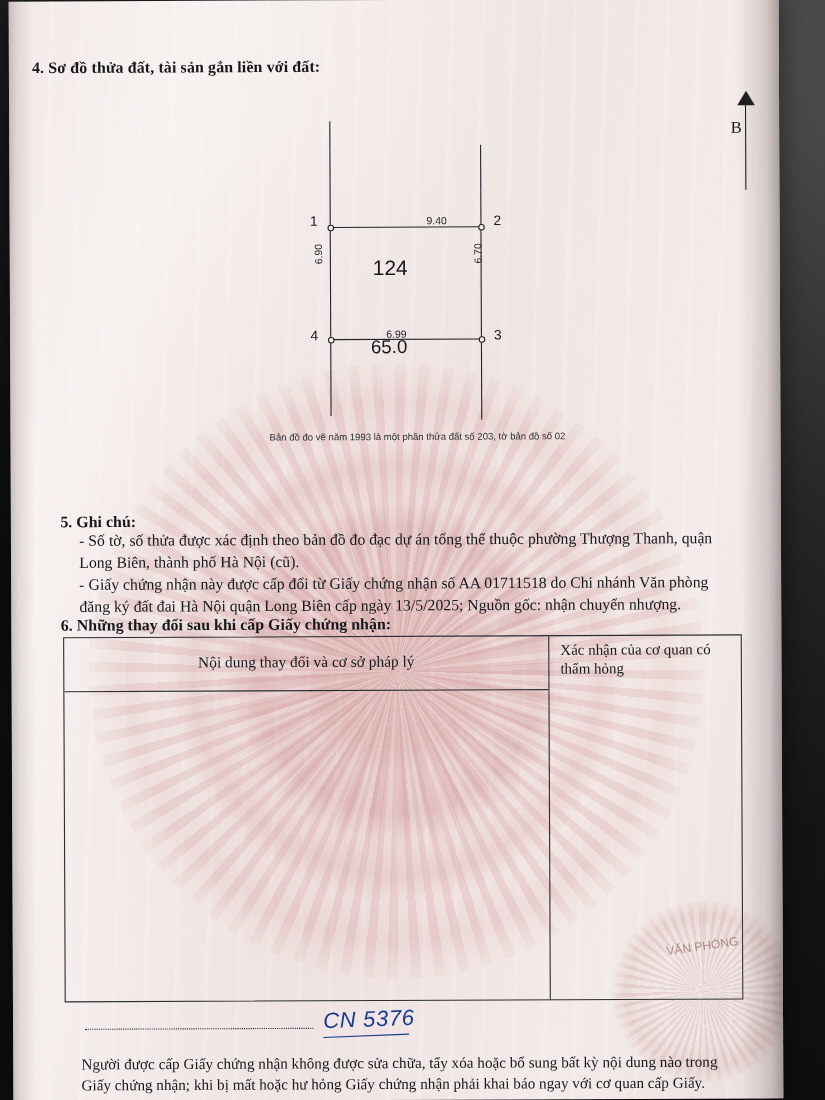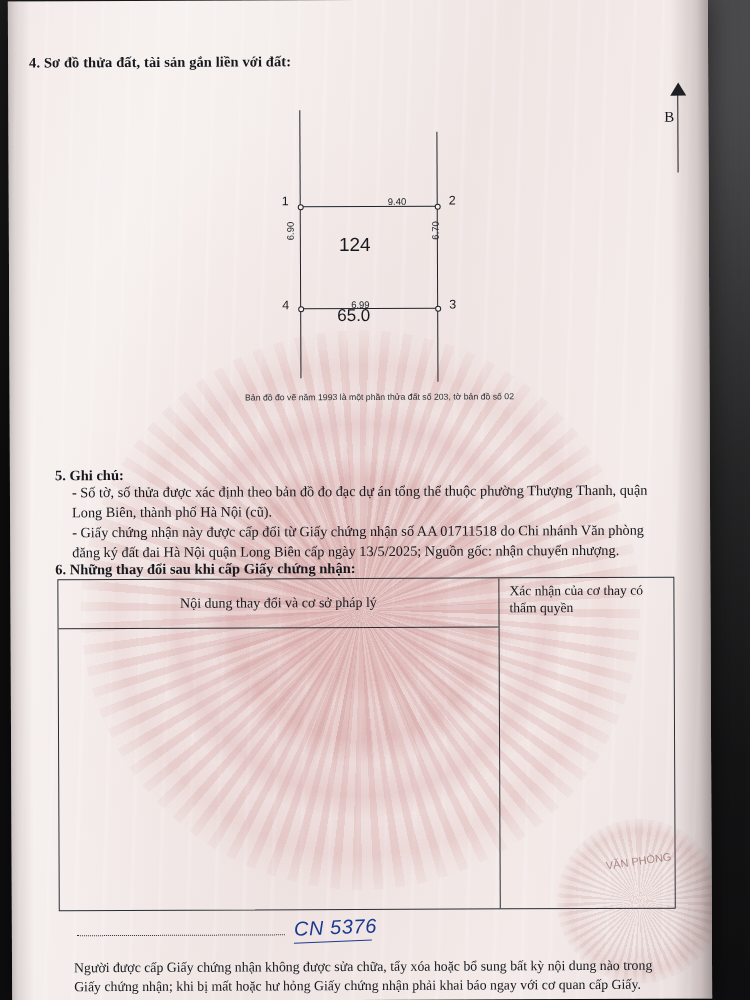--- a/index.html
+++ b/index.html
@@ -416,21 +416,21 @@
       <p class="p2">- Giấy chứng nhận này được cấp đổi từ Giấy chứng nhận số AA 01711518 do Chi nhánh Văn phòng đăng ký đất đai Hà Nội quận Long Biên cấp ngày 13/5/2025; Nguồn gốc: nhận chuyển nhượng.</p>
     </div>
 
     <div class="sec6-title">6. Những thay đổi sau khi cấp Giấy chứng nhận:</div>
     <div class="table">
       <div class="col-left">
         <div class="th-left">Nội dung thay đổi và cơ sở pháp lý</div>
         <div class="cell-body"></div>
       </div>
       <div class="col-right">
-        <div class="th-right">Xác nhận của cơ thay có thẩm quyền</div>
+        <div class="th-right">Xác nhận của cơ quan có thẩm hỏng</div>
         <div class="cell-body"></div>
       </div>
     </div>
 
     <div class="so-vao-line">
       <span class="dots"></span>
     </div>
     <div class="handwritten">CN 5376</div>
     <div class="hw-underline"></div>
 

